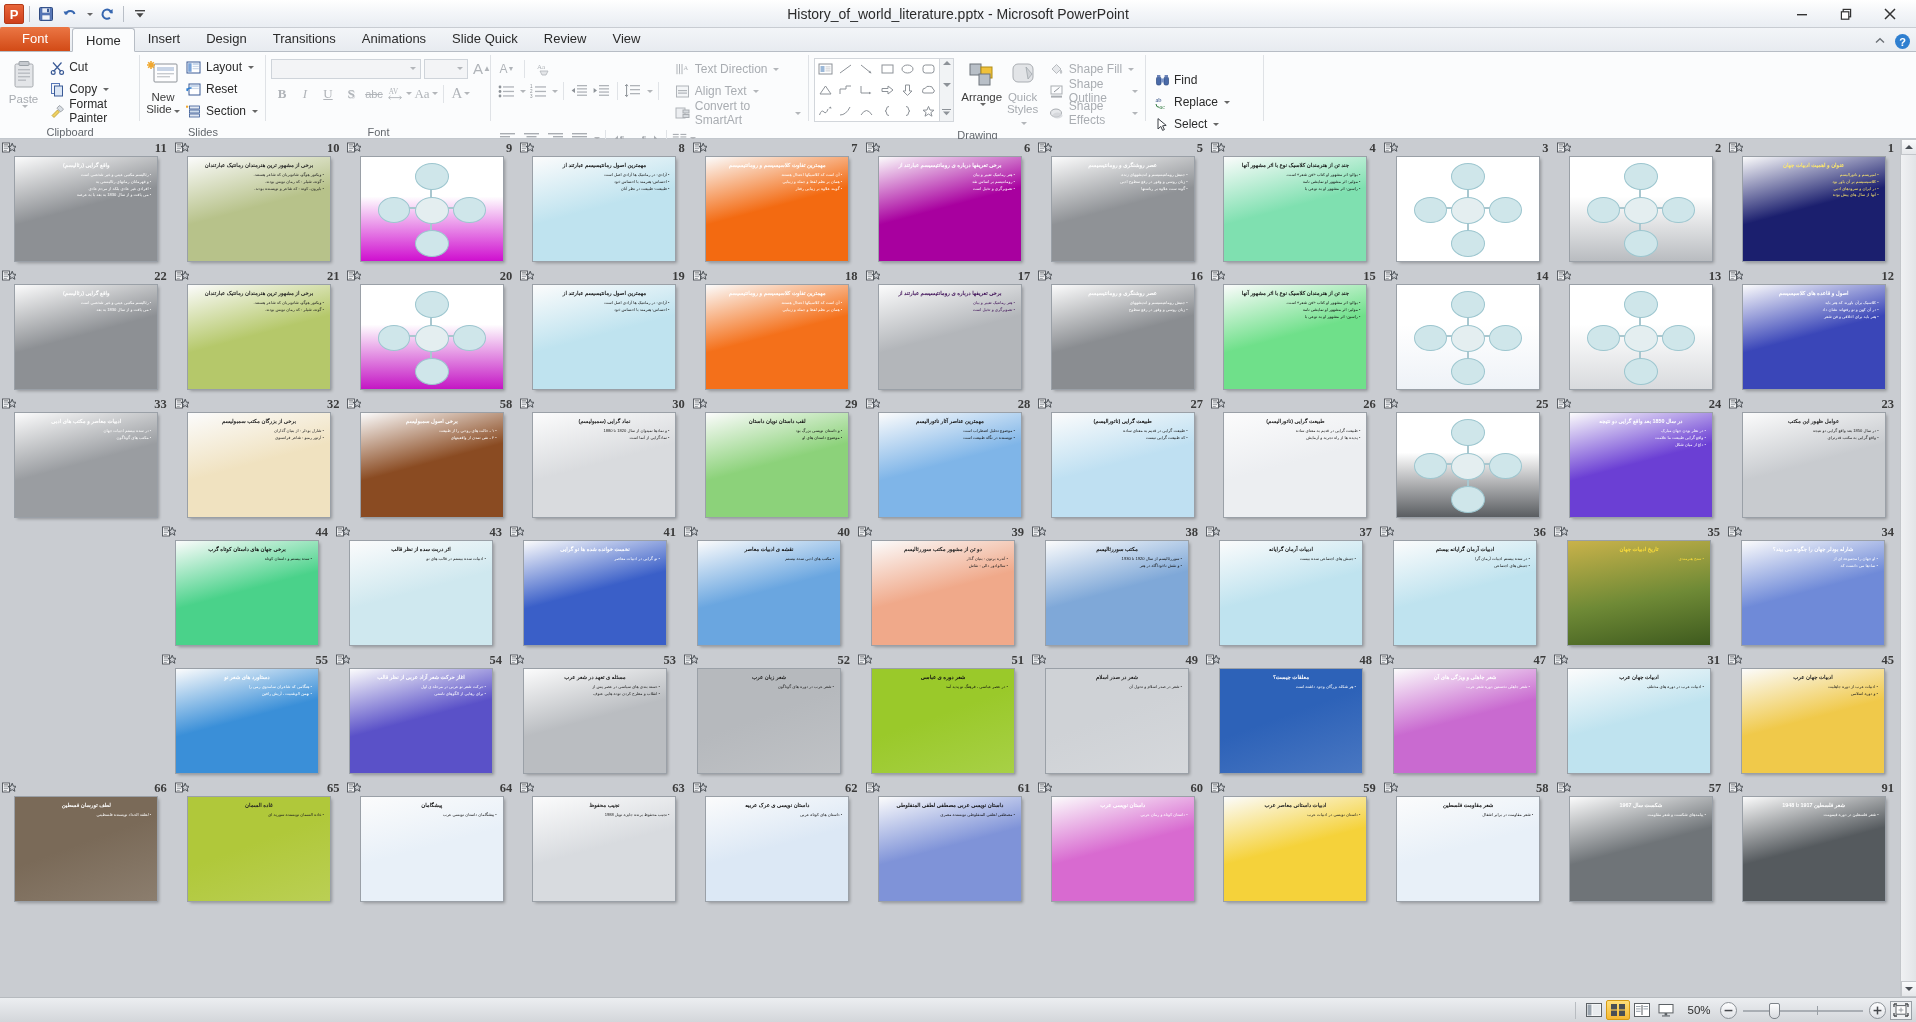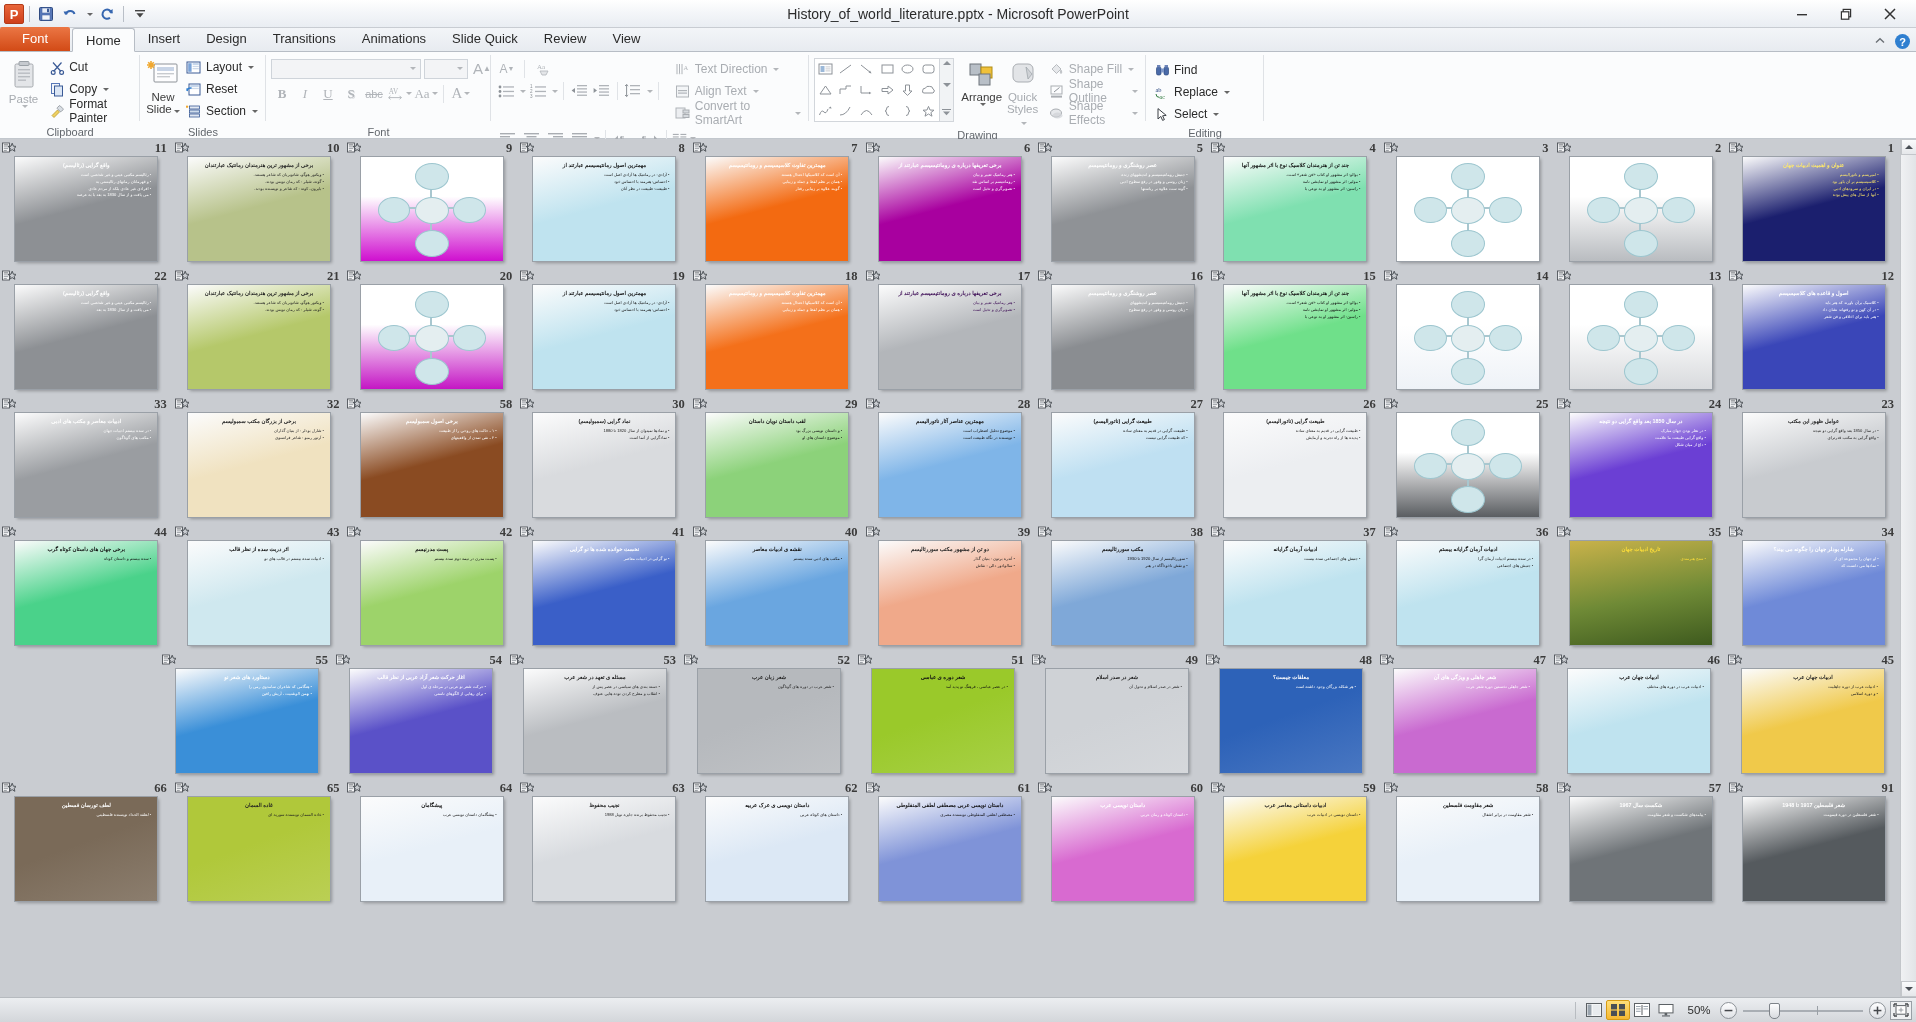--- a/index.html
+++ b/index.html
@@ -715,21 +715,21 @@
           <span class="lbl">Shape Effects</span>
           <span class="caret dis"></span>
         </div>
       </div>
     </div>
     <div class="glabel">Drawing</div>
     <div class="divider"></div>
   </div>
 
   <div class="rgroup" style="width:118px">
-    <div class="gbody" style="padding-top:7px;">
+    <div class="gbody" style="padding-top:17px;">
       <div class="col">
         <div class="smrow">
           <span class="ic">
             <svg width="15" height="15" viewBox="0 0 15 15">
                 <rect x="1.5" y="4" width="4.5" height="8" rx="1.6" fill="#4a6aa8" stroke="#2e4a80" stroke-width=".7"></rect>
                 <rect x="9" y="4" width="4.5" height="8" rx="1.6" fill="#4a6aa8" stroke="#2e4a80" stroke-width=".7"></rect>
                 <rect x="6" y="5.5" width="3" height="4" fill="#7f97c8"></rect>
                 <rect x="2" y="2" width="3.4" height="2.4" fill="#6d84b8"></rect>
                 <rect x="9.6" y="2" width="3.4" height="2.4" fill="#6d84b8"></rect>
               </svg>
@@ -1728,41 +1728,20 @@
         <div class="cell">
           <div class="cellhdr">
             <span class="trans"><svg width="14" height="14" viewBox="0 0 14 14">
                 <rect x="0.5" y="2" width="7" height="9" fill="#fdfdfe" stroke="#3a3f45" stroke-width=".9"></rect>
                 <rect x="1.8" y="3.4" width="4.4" height="1" fill="#5c6165"></rect>
                 <rect x="1.8" y="5.4" width="4.4" height=".9" fill="#8d9298"></rect>
                 <rect x="1.8" y="7.2" width="4.4" height=".9" fill="#8d9298"></rect>
                 <rect x="1.8" y="9" width="3" height=".9" fill="#8d9298"></rect>
                 <path d="M10.2 2.2 L11.4 5.2 L14.4 5.4 L12.1 7.3 L12.9 10.3 L10.2 8.6 L7.5 10.3 L8.3 7.3 L6 5.4 L9 5.2 Z" fill="none" stroke="#3a3f45" stroke-width="1"></path>
               </svg></span>
-            <span class="snum">42</span>
-          </div>
-          <div class="thumb" style="background: linear-gradient(165deg, rgba(255, 255, 255, 0.933) 0%, rgb(157, 211, 106) 48%, rgb(157, 211, 106) 100%);">
-            <div class="inner">
-              <div class="ttl" style="color:#111">پست مدرنیسم</div>
-              <div class="bod" style="color:#111">
-                <span>• پست مدرن در نیمه دوم سده بیستم</span>
-              </div>
-            </div>
-          </div>
-        </div>
-        <div class="cell">
-          <div class="cellhdr">
-            <span class="trans"><svg width="14" height="14" viewBox="0 0 14 14">
-                <rect x="0.5" y="2" width="7" height="9" fill="#fdfdfe" stroke="#3a3f45" stroke-width=".9"></rect>
-                <rect x="1.8" y="3.4" width="4.4" height="1" fill="#5c6165"></rect>
-                <rect x="1.8" y="5.4" width="4.4" height=".9" fill="#8d9298"></rect>
-                <rect x="1.8" y="7.2" width="4.4" height=".9" fill="#8d9298"></rect>
-                <rect x="1.8" y="9" width="3" height=".9" fill="#8d9298"></rect>
-                <path d="M10.2 2.2 L11.4 5.2 L14.4 5.4 L12.1 7.3 L12.9 10.3 L10.2 8.6 L7.5 10.3 L8.3 7.3 L6 5.4 L9 5.2 Z" fill="none" stroke="#3a3f45" stroke-width="1"></path>
-              </svg></span>
             <span class="snum">43</span>
           </div>
           <div class="thumb" style="background: linear-gradient(165deg, rgba(255, 255, 255, 0.933) 0%, rgb(207, 232, 239) 48%, rgb(207, 232, 239) 100%);">
             <div class="inner">
               <div class="ttl" style="color:#111">اثر دربت سده از نظر قالب</div>
               <div class="bod" style="color:#111">
                 <span>• ادبیات سده بیستم در قالب های نو</span>
               </div>
             </div>
           </div>
@@ -1815,21 +1794,21 @@
         <div class="cell">
           <div class="cellhdr">
             <span class="trans"><svg width="14" height="14" viewBox="0 0 14 14">
                 <rect x="0.5" y="2" width="7" height="9" fill="#fdfdfe" stroke="#3a3f45" stroke-width=".9"></rect>
                 <rect x="1.8" y="3.4" width="4.4" height="1" fill="#5c6165"></rect>
                 <rect x="1.8" y="5.4" width="4.4" height=".9" fill="#8d9298"></rect>
                 <rect x="1.8" y="7.2" width="4.4" height=".9" fill="#8d9298"></rect>
                 <rect x="1.8" y="9" width="3" height=".9" fill="#8d9298"></rect>
                 <path d="M10.2 2.2 L11.4 5.2 L14.4 5.4 L12.1 7.3 L12.9 10.3 L10.2 8.6 L7.5 10.3 L8.3 7.3 L6 5.4 L9 5.2 Z" fill="none" stroke="#3a3f45" stroke-width="1"></path>
               </svg></span>
-            <span class="snum">46</span>
+            <span class="snum">31</span>
           </div>
           <div class="thumb" style="background: linear-gradient(165deg, rgba(255, 255, 255, 0.933) 0%, rgb(191, 227, 239) 48%, rgb(191, 227, 239) 100%);">
             <div class="inner">
               <div class="ttl" style="color:#111">ادبیات جهان عرب</div>
               <div class="bod" style="color:#111">
                 <span>• ادبیات عرب در دوره های مختلف</span>
               </div>
             </div>
           </div>
         </div>

